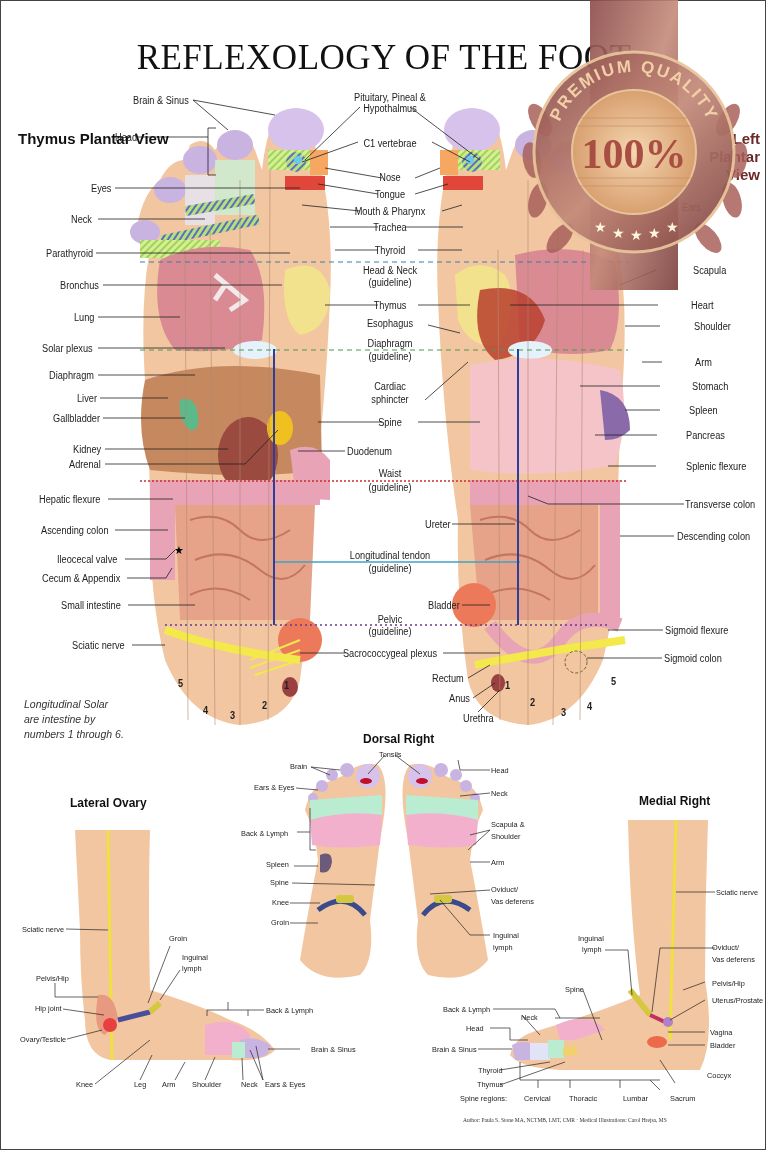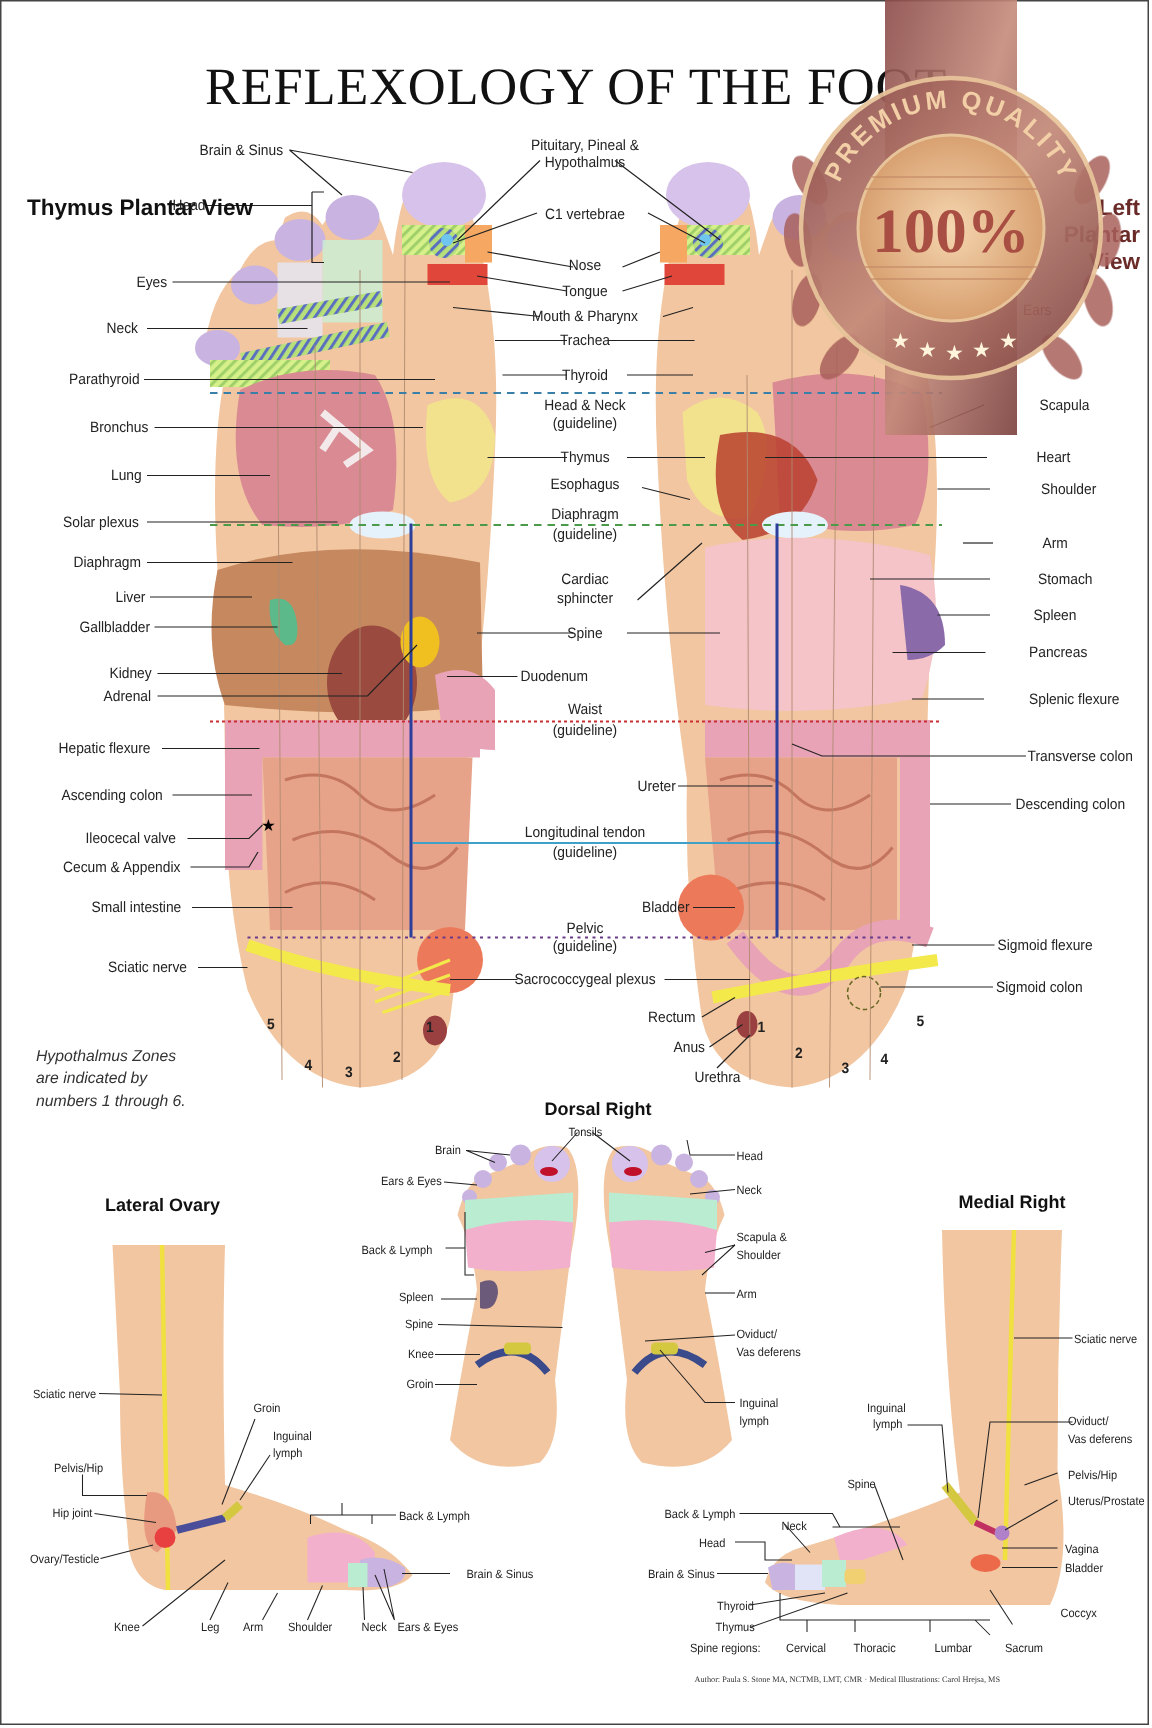--- a/index.html
+++ b/index.html
@@ -343,22 +343,22 @@
 <div class="lbl" style="left:665px;top:625px;">Sigmoid flexure</div>
 <div class="lbl" style="left:664px;top:653px;">Sigmoid colon</div>
 
 <div class="lbl" style="left:505px;top:680px;font-weight:700;">1</div>
 <div class="lbl" style="left:530px;top:697px;font-weight:700;">2</div>
 <div class="lbl" style="left:561px;top:707px;font-weight:700;">3</div>
 <div class="lbl" style="left:587px;top:701px;font-weight:700;">4</div>
 <div class="lbl" style="left:611px;top:676px;font-weight:700;">5</div>
 
 <div class="note">
-  <div>Hypothalmus Zones</div>
-  <div>are indicated by</div>
+  <div>Longitudinal Solar</div>
+  <div>are intestine by</div>
   <div>numbers 1 through 6.</div>
 </div>
 
 <div class="view-title" style="left:363px;top:730px;font-size:12px;">Dorsal Right</div>
 <div class="lbl sm" style="left:290px;top:762px;">Brain</div>
 <div class="lbl sm" style="left:254px;top:783px;">Ears &amp; Eyes</div>
 <div class="lbl sm" style="left:241px;top:829px;">Back &amp; Lymph</div>
 <div class="lbl sm" style="left:266px;top:860px;">Spleen</div>
 <div class="lbl sm" style="left:270px;top:878px;">Spine</div>
 <div class="lbl sm" style="left:272px;top:898px;">Knee</div>

